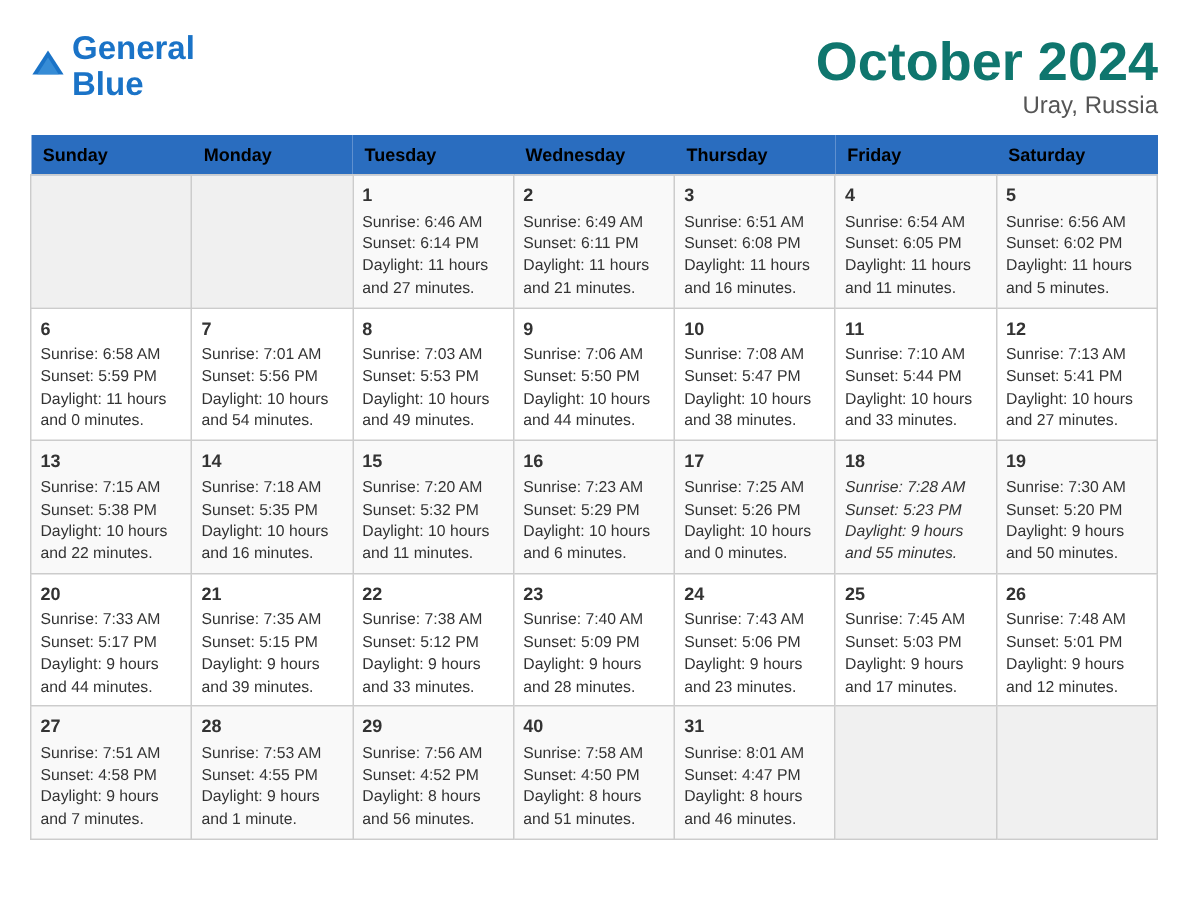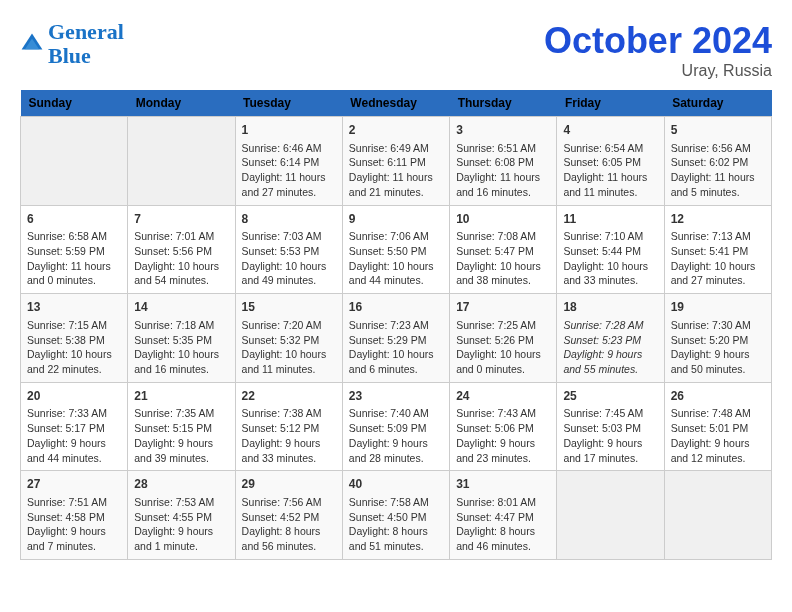--- a/index.html
+++ b/index.html
@@ -19,36 +19,35 @@
     .logo {
       display: flex;
       align-items: center;
       gap: 4px;
     }
     .logo-text {
       font-size: 22px;
       font-weight: bold;
       color: #333;
       line-height: 1.1;
-      font-family: Liberation Serif, serif;
     }
     .logo-text span {
       color: #1a73c7;
     }
     .logo-icon {
       width: 24px;
       height: 24px;
     }
     .title-section {
       text-align: right;
     }
     .month-title {
       font-size: 36px;
       font-weight: bold;
-      color: #1d4ed8;
+      color: #0f766e;
     }
     .subtitle {
       font-size: 16px;
       color: #555;
       text-align: right;
     }
     table {
       width: 100%;
       border-collapse: collapse;
       font-size: 11px;

